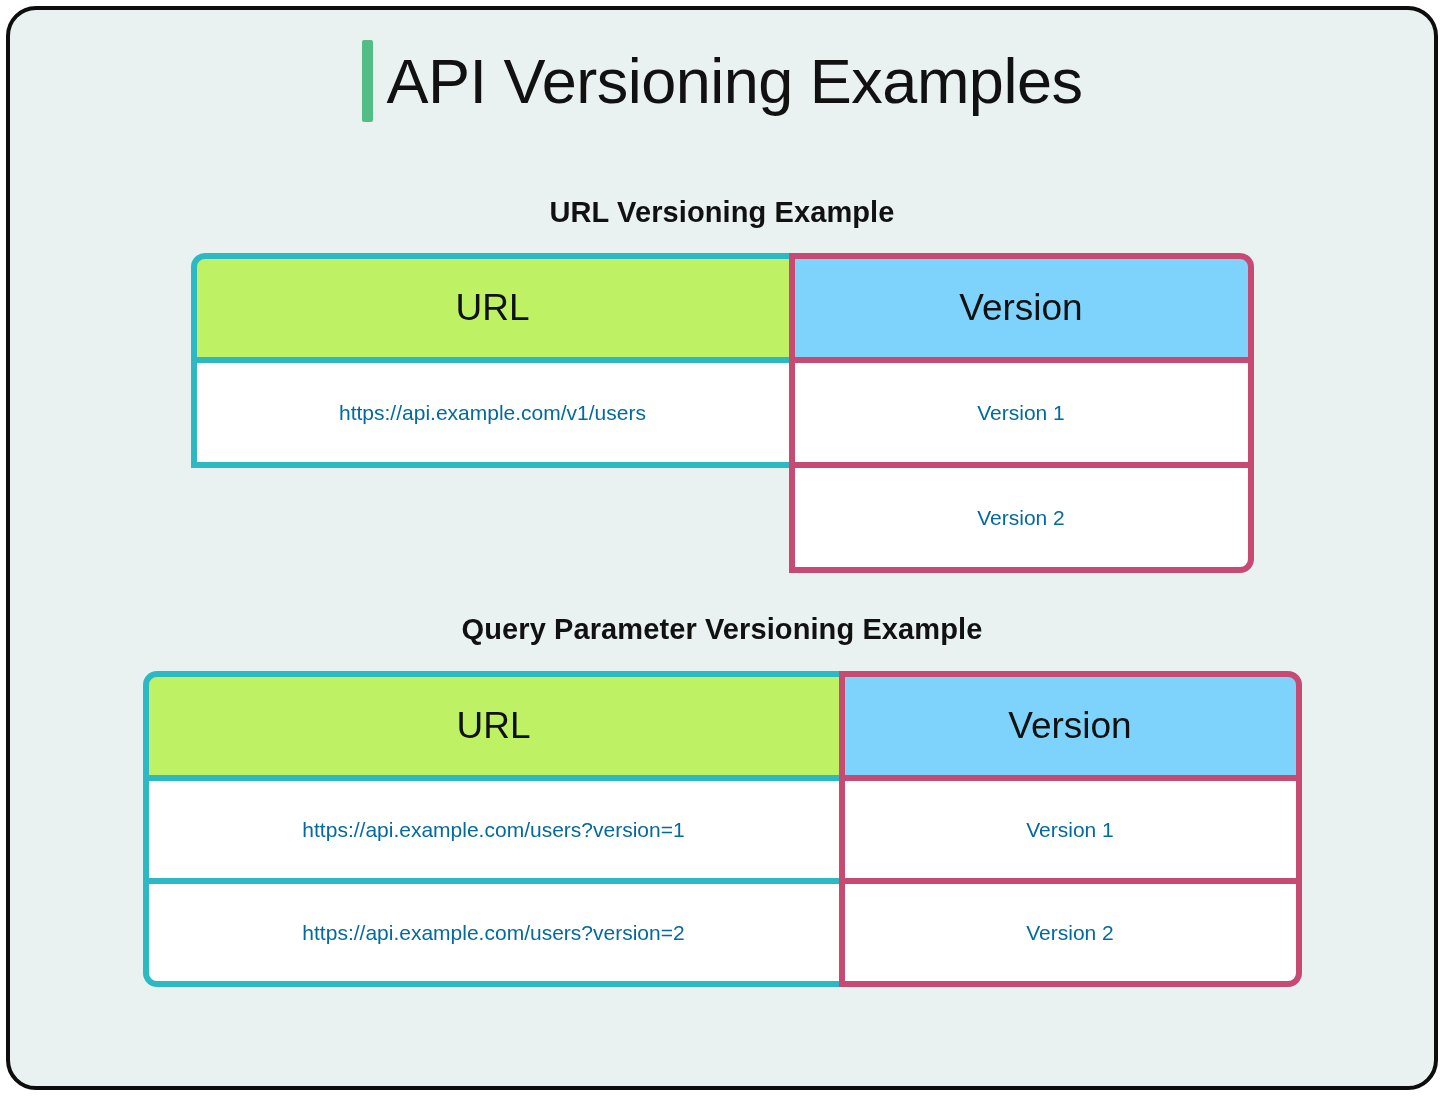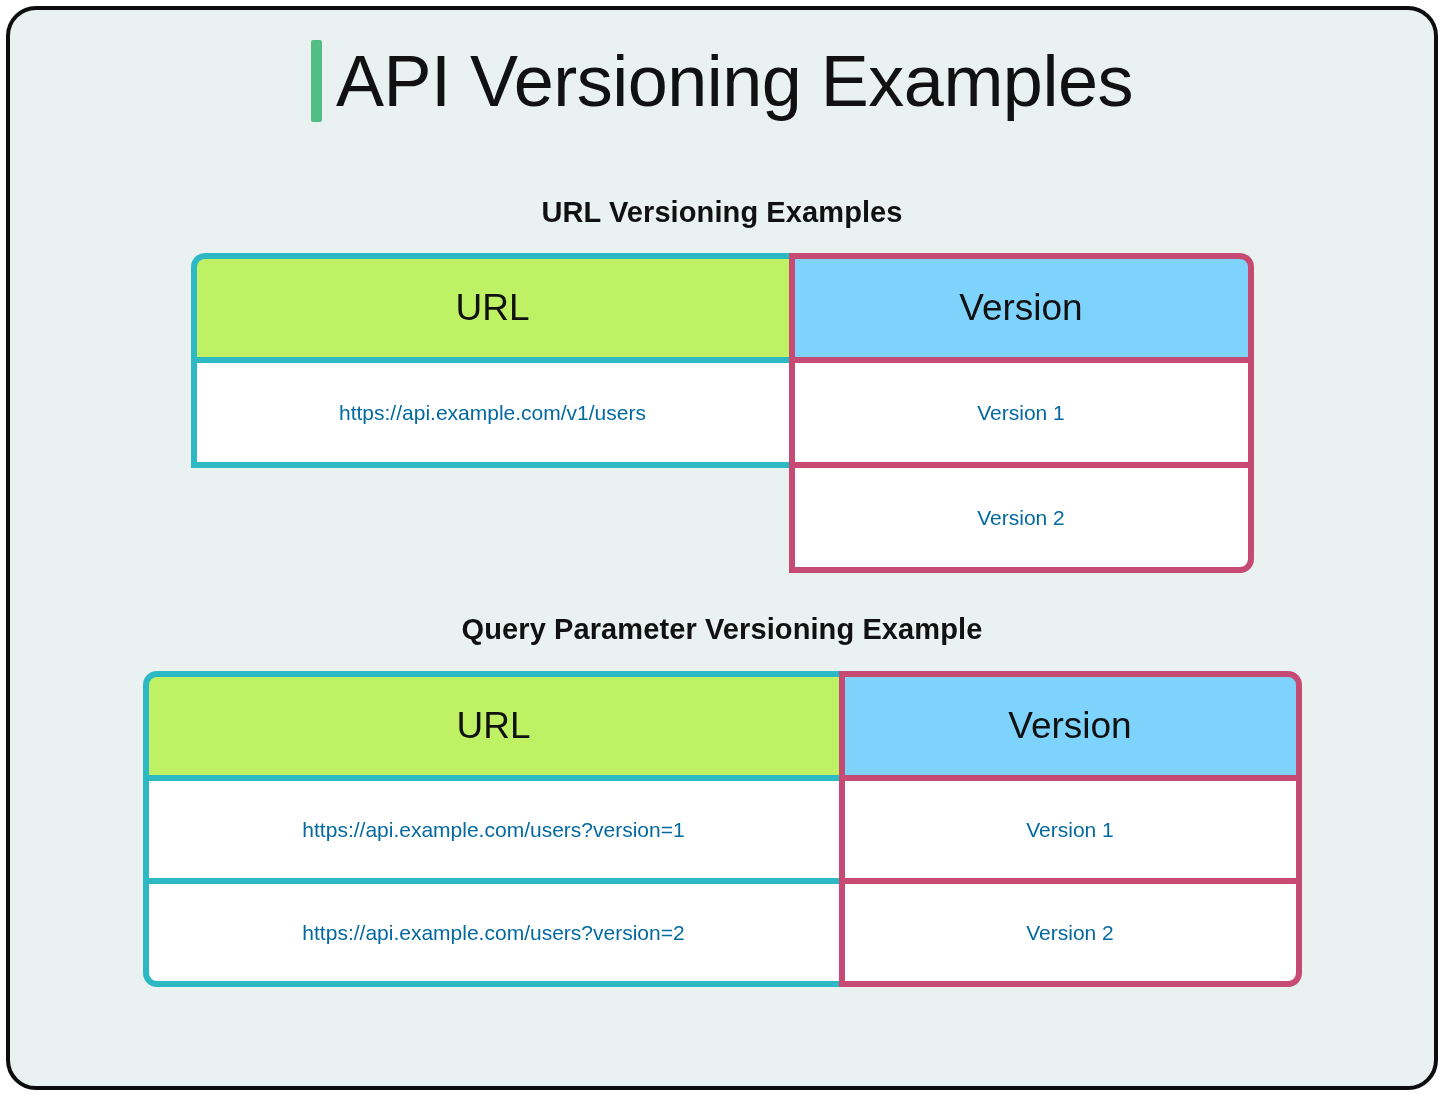--- a/index.html
+++ b/index.html
@@ -36,21 +36,21 @@
   }
   .title-accent {
     width: 11px;
     height: 82px;
     background: #52bd85;
     border-radius: 2px;
     margin-right: 14px;
     flex: none;
   }
   .title-text {
-    font-size: 72px;
+    font-size: 63px;
     font-weight: 400;
     color: #111111;
     letter-spacing: -0.5px;
     line-height: 1;
     white-space: nowrap;
   }
 
   
   .section-title {
     text-align: center;
@@ -142,21 +142,21 @@
 </head>
 <body>
 
 <div class="frame">
 
   <div class="title-row">
     <div class="title-accent"></div>
     <div class="title-text">API Versioning Examples</div>
   </div>
 
-  <div class="section-title section-1-title">URL Versioning Examples</div>
+  <div class="section-title section-1-title">URL Versioning Example</div>
 
   <div class="table-wrap">
     <div class="table t1">
 
       <div class="col col-url">
         <div class="cell head">
           <span class="cell-text">URL</span>
         </div>
         <div class="cell body">
           <span class="cell-text">https://api.example.com/v1/users</span>

